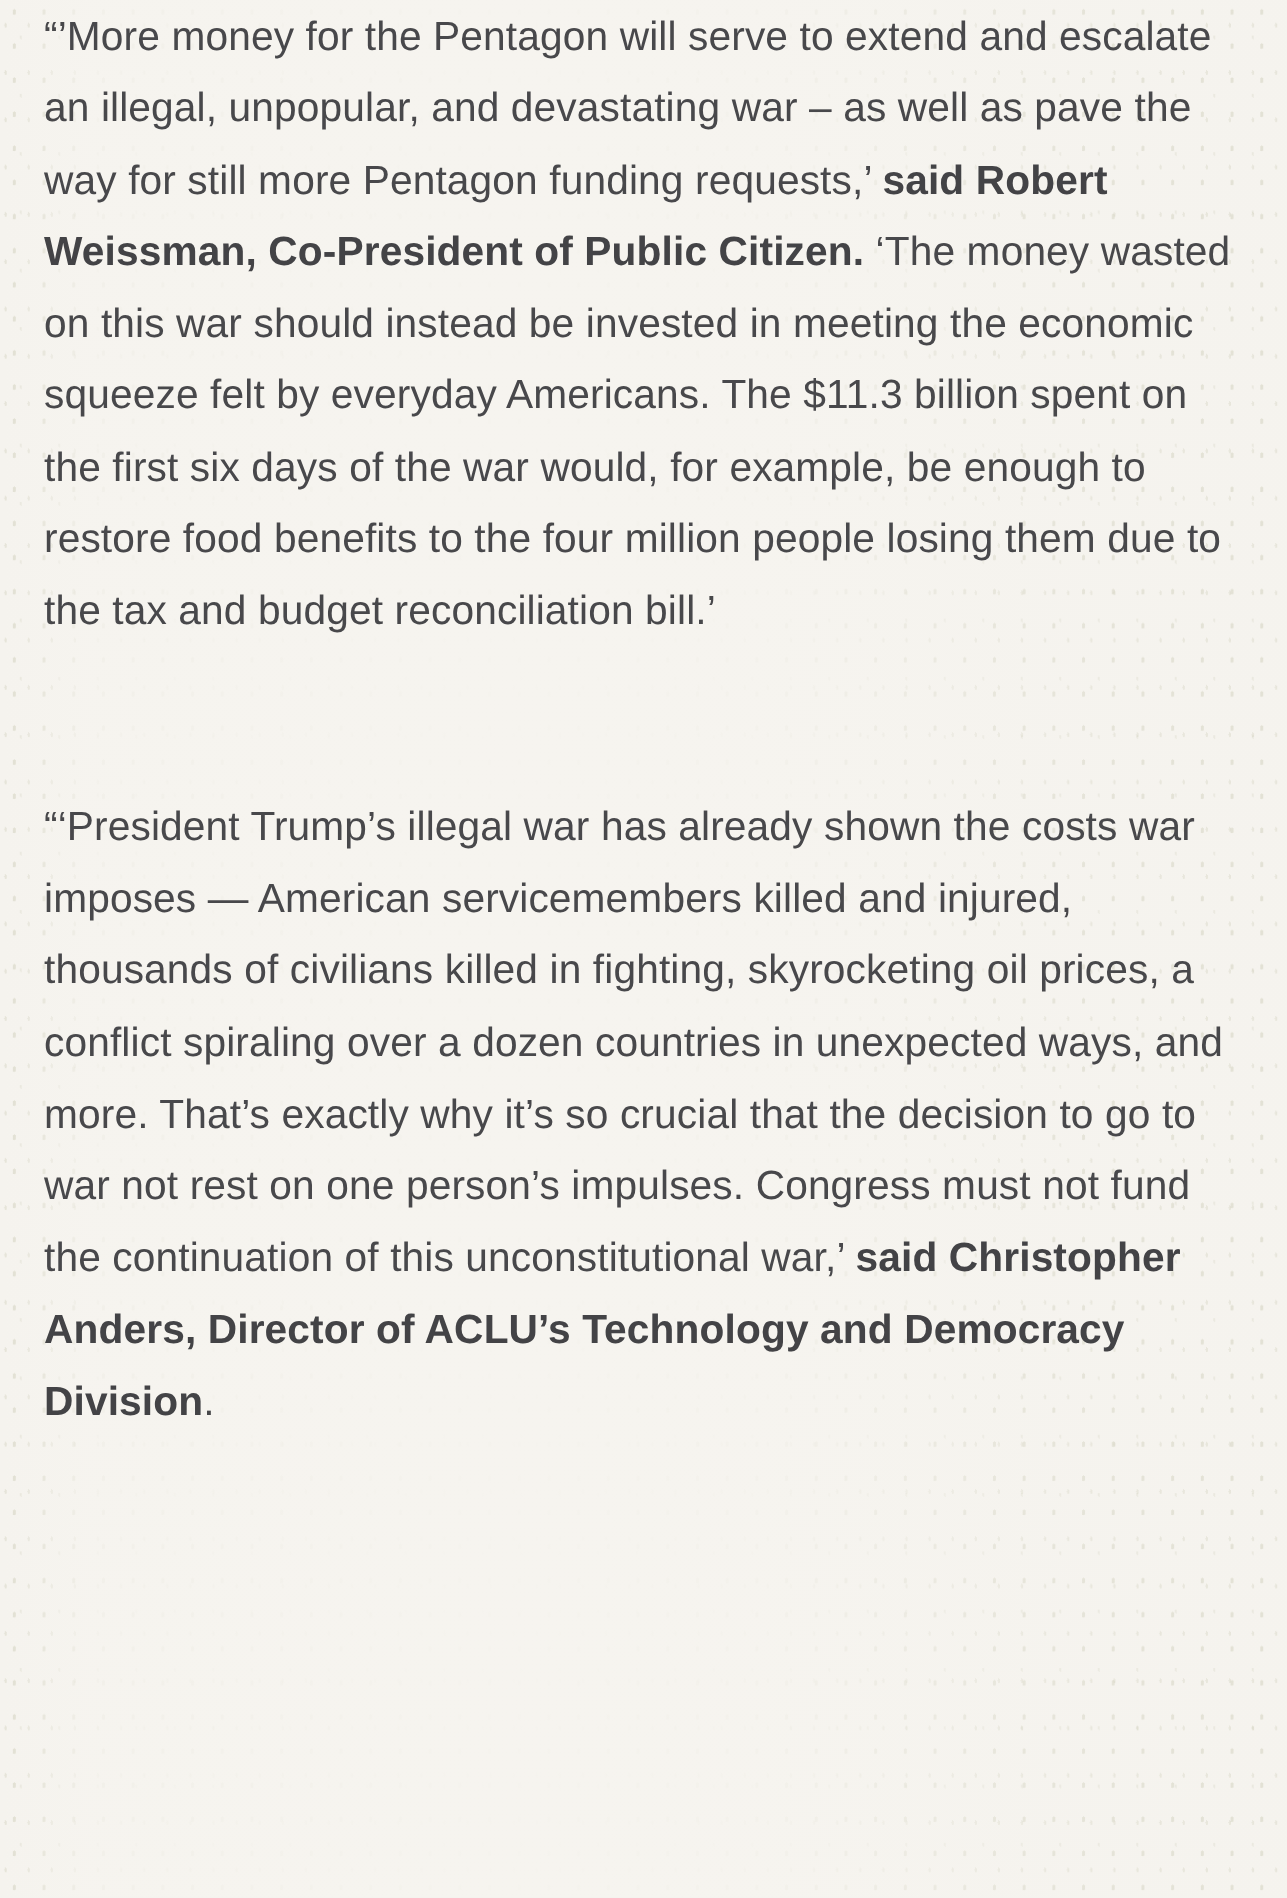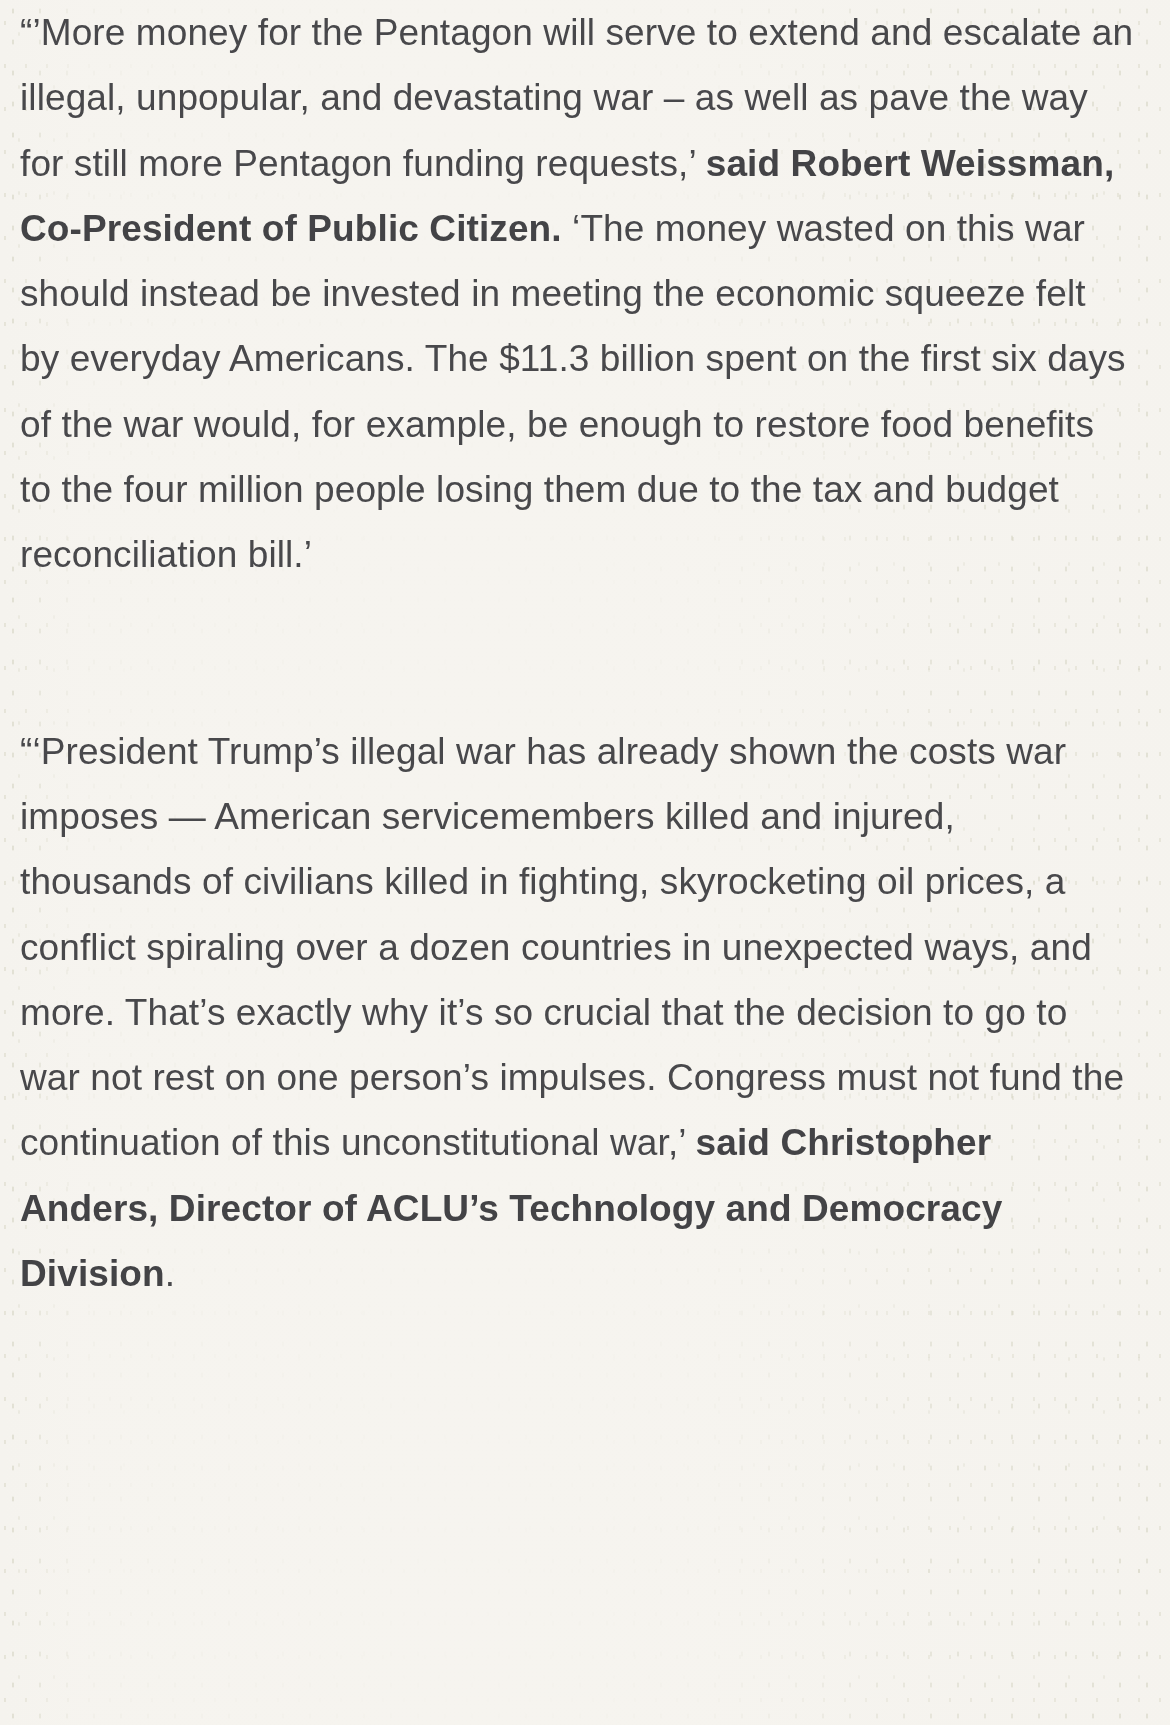--- a/index.html
+++ b/index.html
@@ -28,21 +28,21 @@
     background: linear-gradient(90deg,
       rgba(246,244,239,0)    0%,
       rgba(246,244,239,0.82) 7%,
       rgba(246,244,239,0.96) 40%,
       rgba(246,244,239,0.88) 60%,
       rgba(246,244,239,0.30) 80%,
       rgba(246,244,239,0.12) 100%);
   }
   article {
     position: relative;
-    padding: 0 36px 0 20px;
+    padding: 0 36px 0 40px;
     color: #48484b;
     font-size: 37px;
     line-height: 65.3px;
     letter-spacing: 0.1px;
   }
   article p { margin: 0 0 131px 0; }
   article strong { font-weight: 700; color: #434346; }
 </style>
 </head>
 <body>

